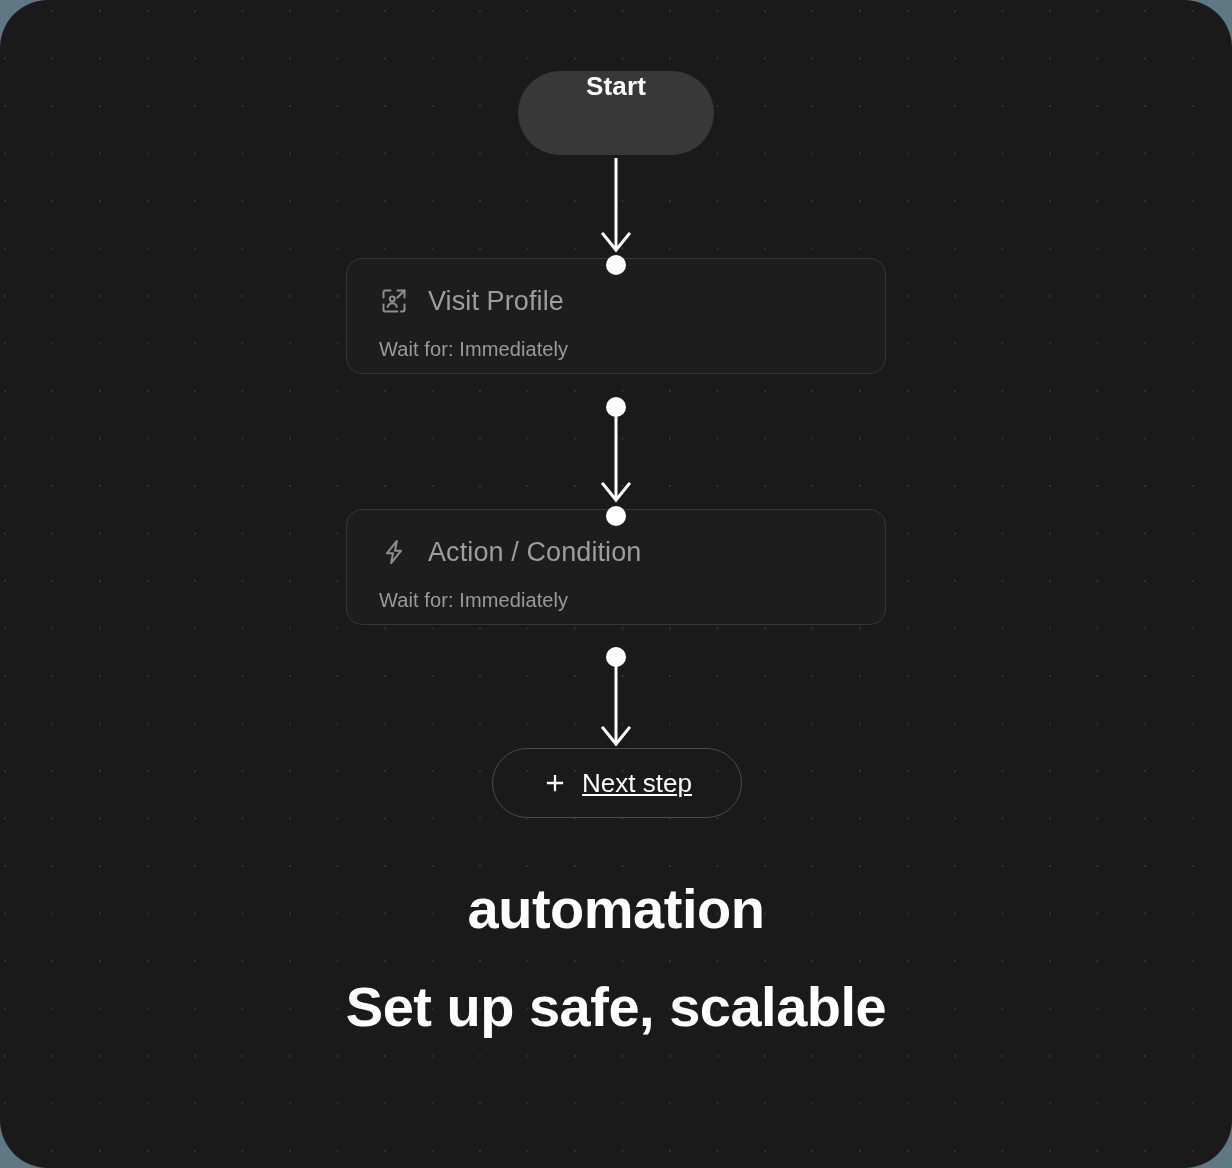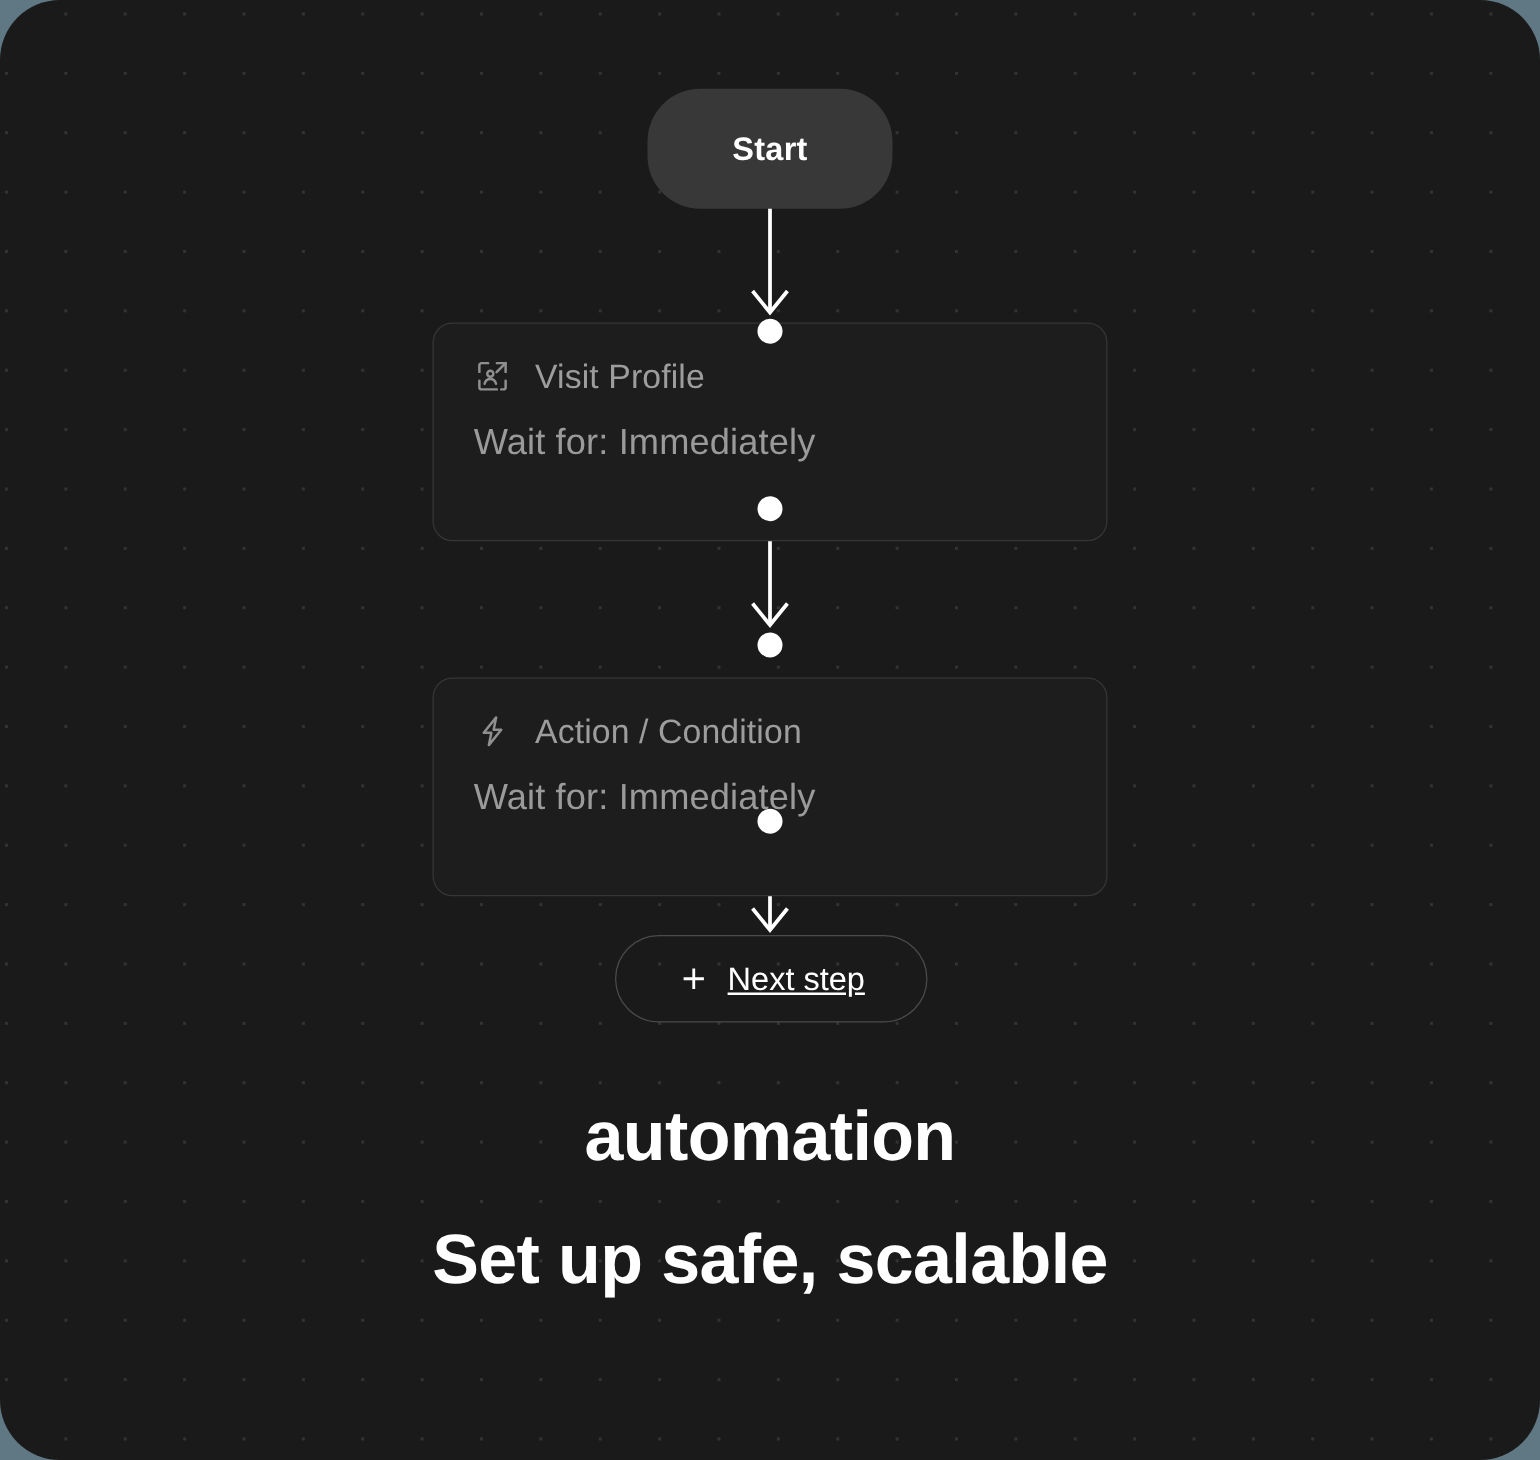--- a/index.html
+++ b/index.html
@@ -34,46 +34,46 @@
     width: 1232px;
     height: 1168px;
   }
 
   
   .start-pill {
     position: absolute;
     left: 518px;
     top: 71px;
     width: 196px;
-    height: 96px;
+    height: 84px;
     border-radius: 42px;
     background: #383838;
     display: flex;
-    align-items: center;
+    align-items: flex-start;
     justify-content: center;
     color: #ffffff;
     font-size: 26px;
     font-weight: 700;
     letter-spacing: 0.2px;
   }
 
   
   .node-card {
     position: absolute;
     left: 346px;
     width: 540px;
-    height: 175px;
+    height: 116px;
     box-sizing: border-box;
     border: 1px solid #363636;
     border-radius: 16px;
     background: #1d1d1d;
     padding: 22px 46px 0 32px;
   }
   .node-card.visit { top: 258px; }
-  .node-card.action { top: 509px; margin-top: 33px; }
+  .node-card.action { top: 509px; }
 
   .node-head {
     display: flex;
     align-items: center;
     gap: 19px;
     height: 40px;
   }
   .node-icon {
     width: 30px;
     height: 30px;
@@ -85,21 +85,21 @@
   }
   .node-title {
     font-size: 27px;
     color: #9d9d9d;
     font-weight: 400;
     letter-spacing: 0.1px;
     white-space: nowrap;
   }
   .node-sub {
     margin-top: 17px;
-    font-size: 29px;
+    font-size: 20px;
     color: #9a9a9a;
     font-weight: 400;
     letter-spacing: 0.1px;
     white-space: nowrap;
   }
 
   
   .conn {
     position: absolute;
     left: 0;

